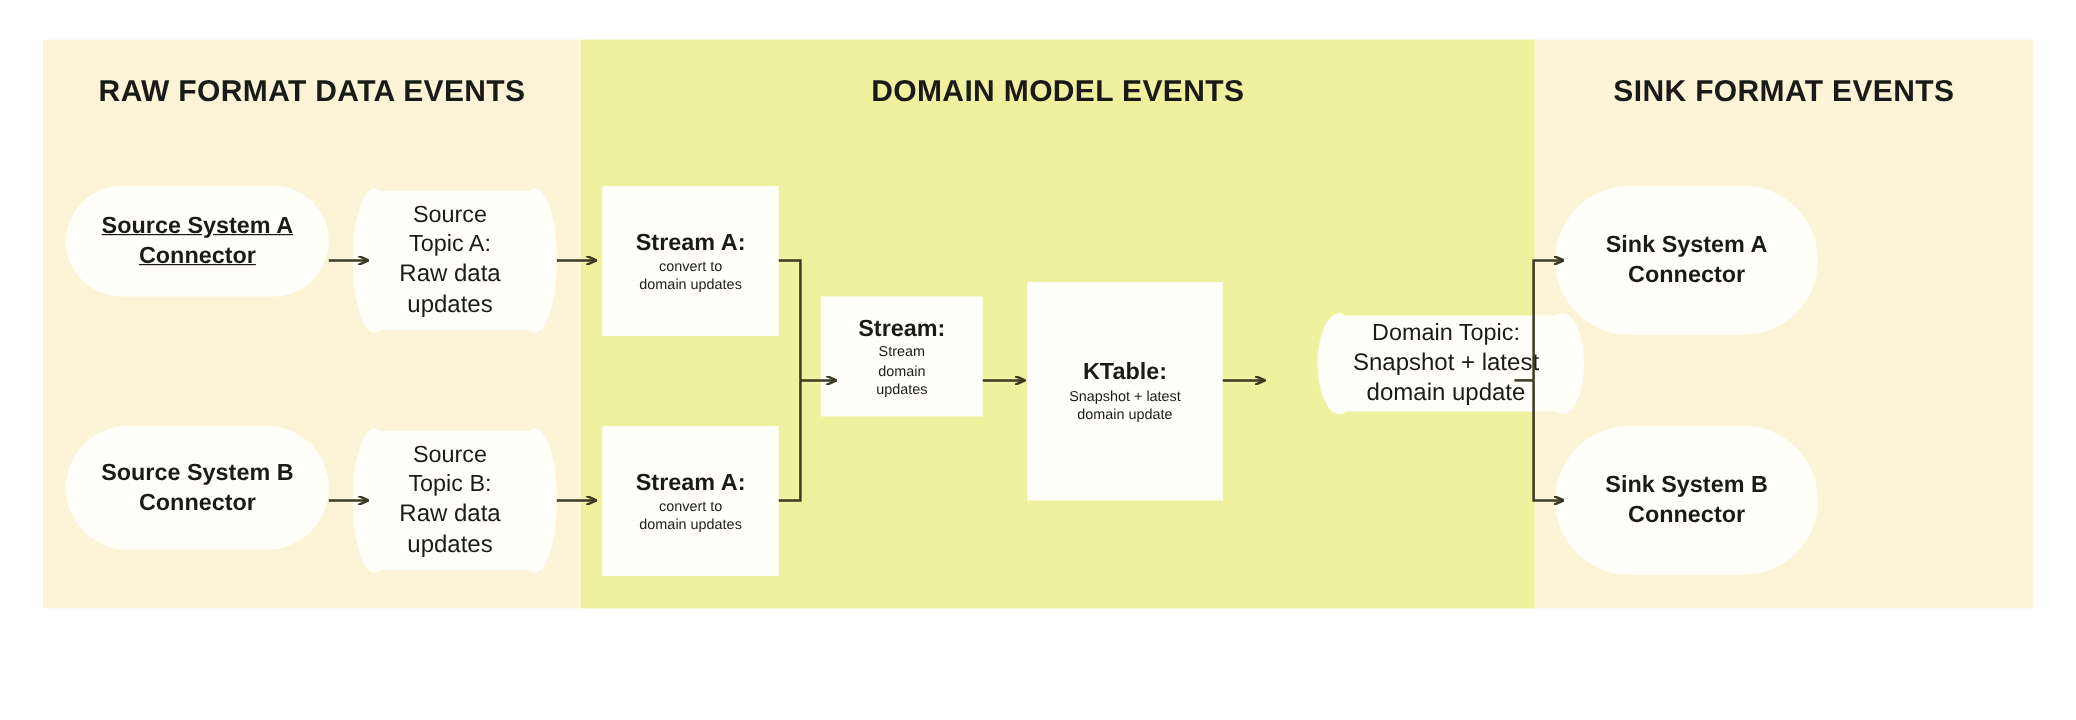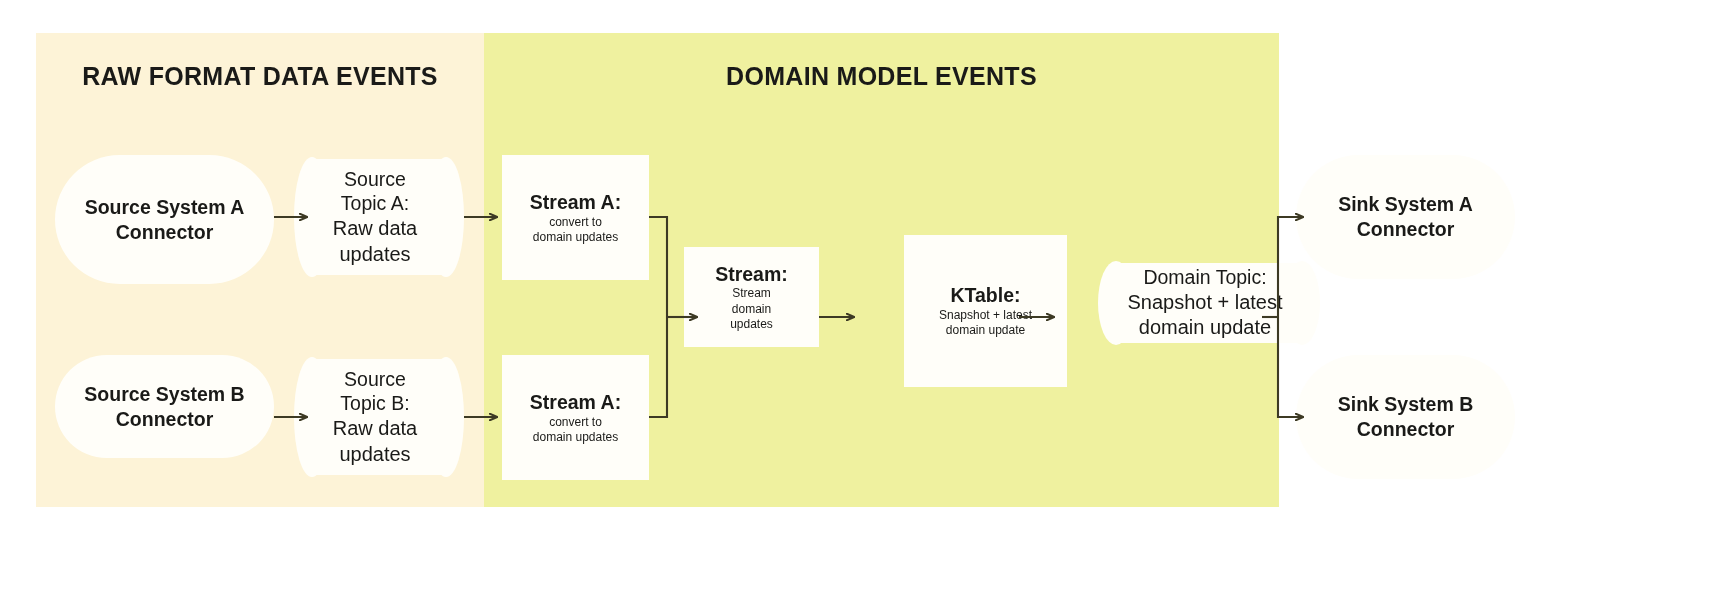--- a/index.html
+++ b/index.html
@@ -115,20 +115,24 @@
 <div id="diagram">
 
   <div class="panel" id="panel-raw">
     <div class="panel-title" id="title-raw">RAW FORMAT DATA EVENTS</div>
   </div>
 
   <div class="panel" id="panel-domain">
     <div class="panel-title" id="title-domain">DOMAIN MODEL EVENTS</div>
   </div>
 
+  <div class="panel" id="panel-sink">
+    <div class="panel-title" id="title-sink">SINK FORMAT
+EVENTS</div>
+  </div>
 
   <svg id="arrows" viewBox="0 0 1658 474" xmlns="http://www.w3.org/2000/svg">
     <defs>
       <marker id="ah" markerWidth="9" markerHeight="8" refX="8.4" refY="4" orient="auto" markerUnits="userSpaceOnUse">
         <path d="M0.6,0.5 L8.6,4 L0.6,7.5" fill="none" stroke="#3d3a24" stroke-width="2.1" stroke-linecap="round" stroke-linejoin="round"></path>
       </marker>
     </defs>
     <g stroke="#3d3a24" stroke-width="2.1" fill="none">
 
       <line x1="238" y1="184" x2="271" y2="184" marker-end="url(#ah)"></line>
@@ -148,21 +152,21 @@
       <line x1="783" y1="284" x2="818" y2="284" marker-end="url(#ah)"></line>
 
       <line x1="983" y1="284" x2="1018" y2="284" marker-end="url(#ah)"></line>
 
       <path d="M1226,284 L1242,284"></path>
       <path d="M1242,284 L1242,184 L1267,184" marker-end="url(#ah)"></path>
       <path d="M1242,284 L1242,384 L1267,384" marker-end="url(#ah)"></path>
     </g>
   </svg>
 
-  <div class="node pill" style="left:19px; top:122px; width:219px; height:129px;">
+  <div class="node pill" style="left:19px; top:122px; width:219px; height:92px;text-decoration:underline;">
     <div class="ttl">Source System A
 Connector</div>
   </div>
 
   <div class="node pill" style="left:19px; top:322px; width:219px; height:103px;">
     <div class="ttl">Source System B
 Connector</div>
   </div>
 
   <div class="cylinder" style="left:276px; top:126px; width:152px; height:116px;">
@@ -201,21 +205,21 @@
 domain updates</div>
   </div>
 
   <div class="node" style="left:648px; top:214px; width:135px; height:100px;">
     <div class="ttl">Stream:</div>
     <div class="sub">Stream
 domain
 updates</div>
   </div>
 
-  <div class="node" style="left:820px; top:202px; width:163px; height:152px;margin-left:48px;">
+  <div class="node" style="left:820px; top:202px; width:163px; height:182px;">
     <div class="ttl">KTable:</div>
     <div class="sub">Snapshot + latest
 domain update</div>
   </div>
 
   <div class="cylinder" style="left:1080px; top:230px; width:204px; height:80px;">
     <div class="cyl-body"></div>
     <div class="cyl-cap left"></div>
     <div class="cyl-cap"></div>
     <div class="cyl-text">

